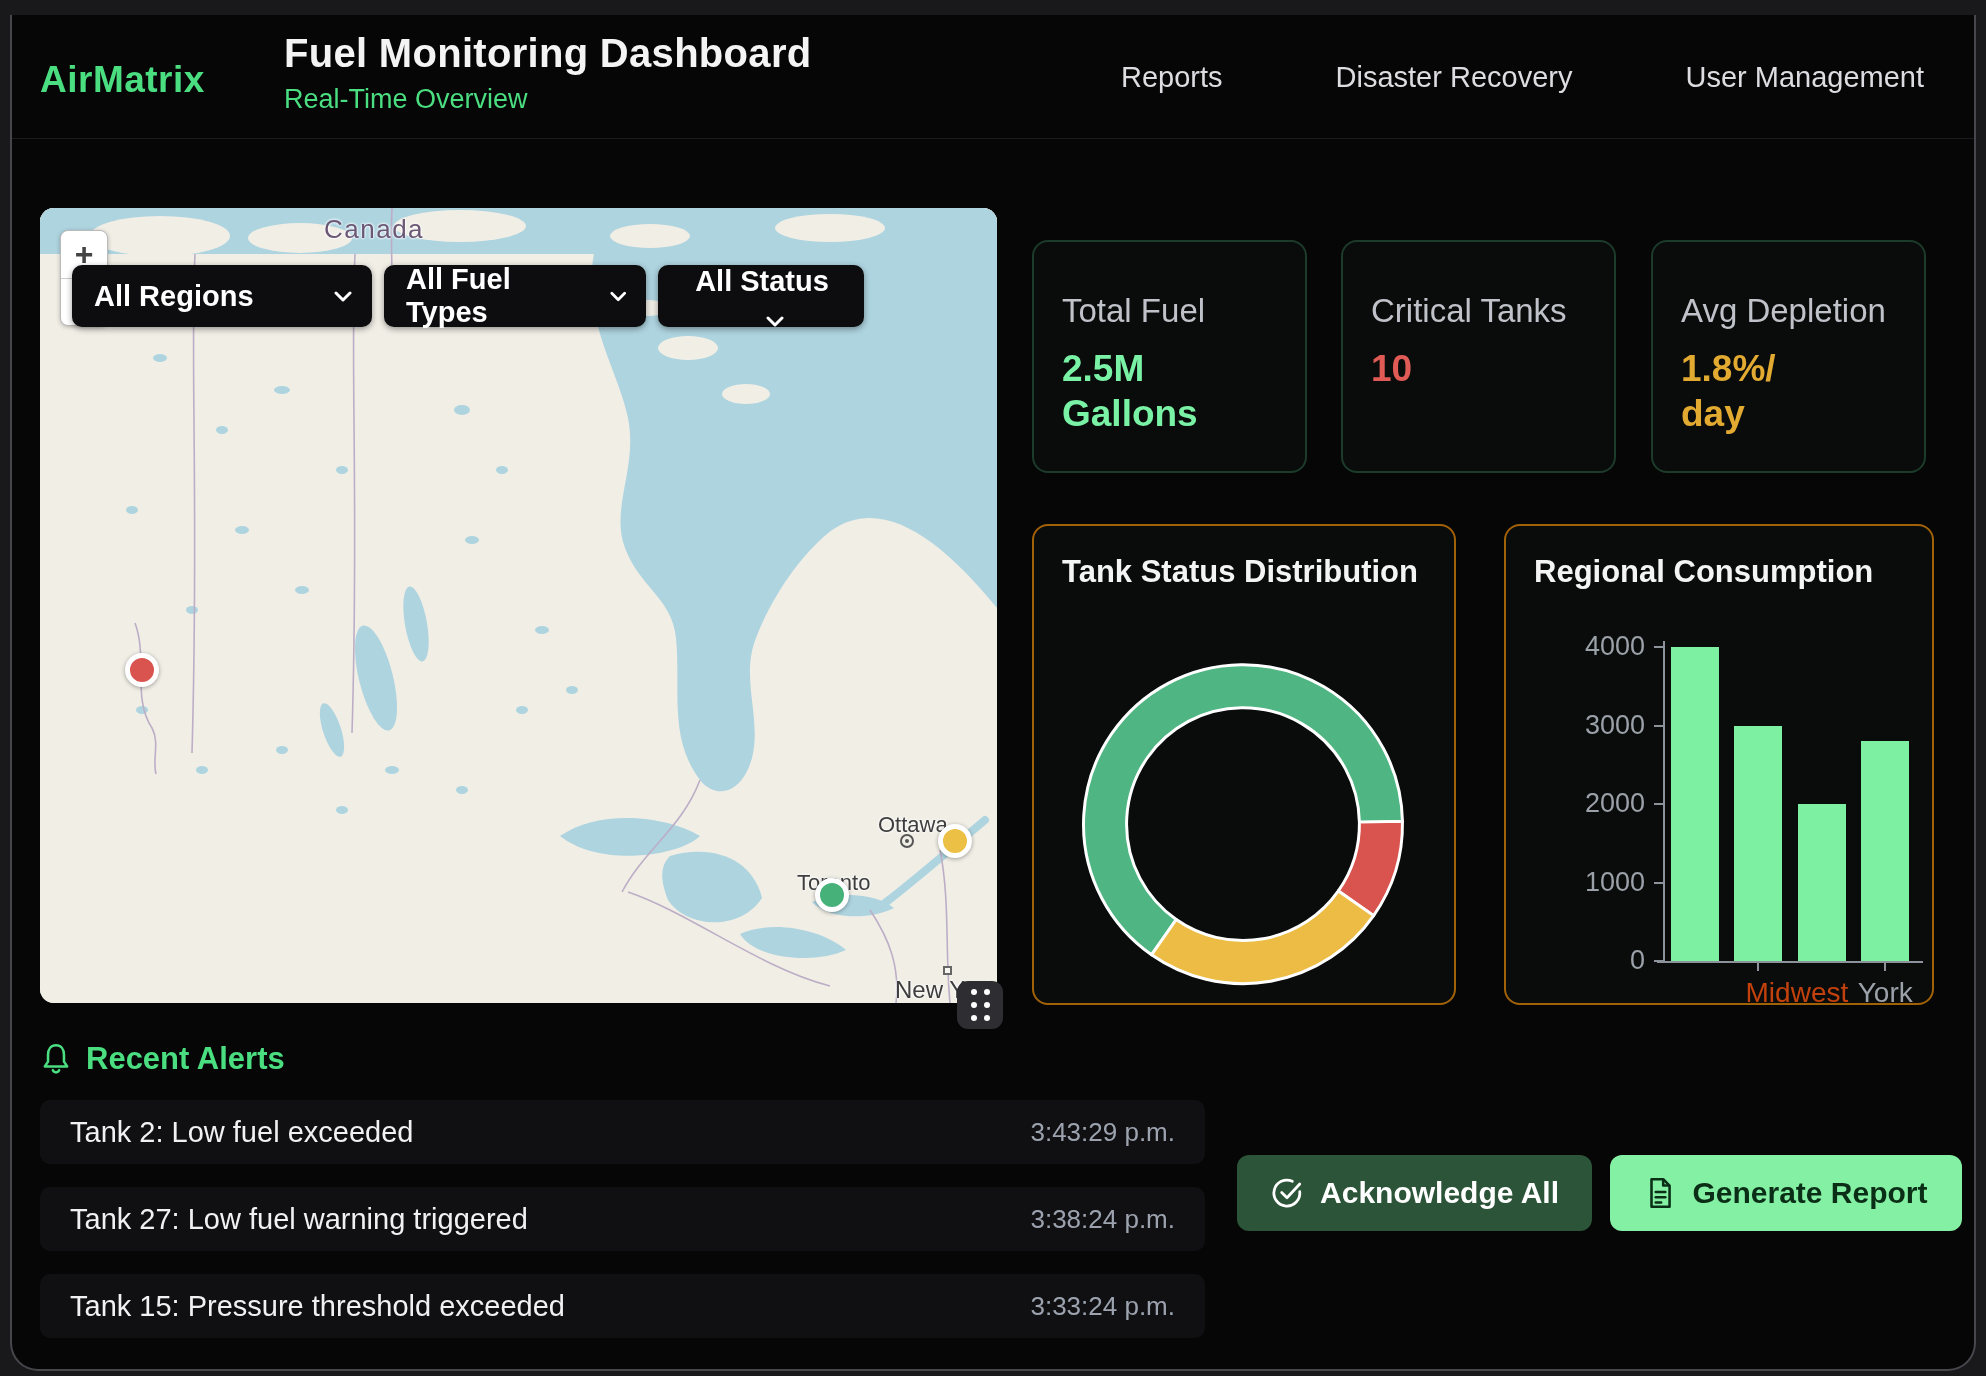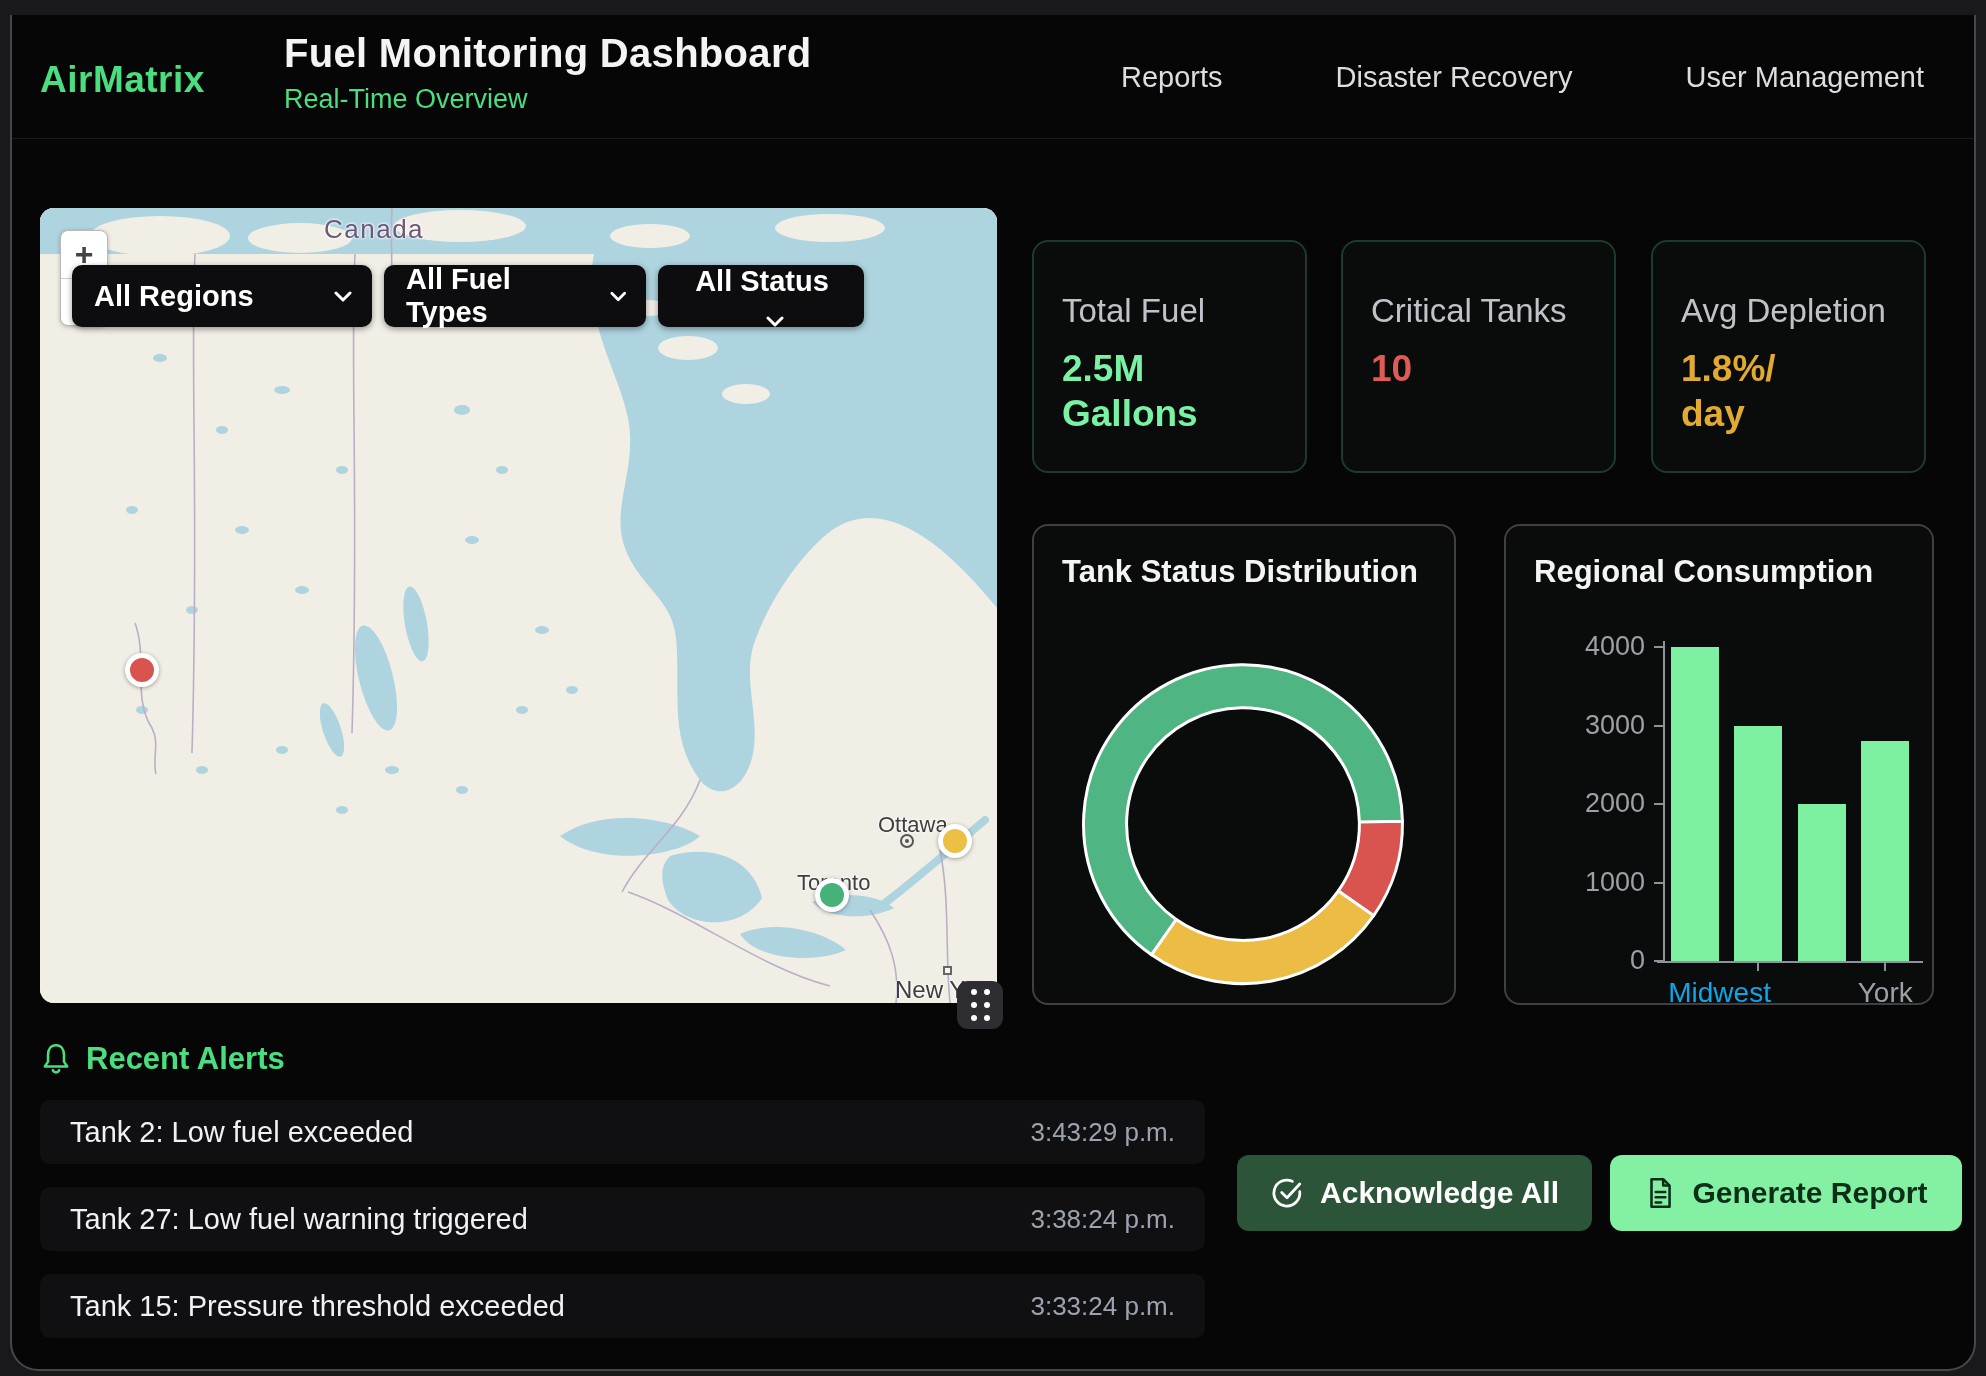--- a/index.html
+++ b/index.html
@@ -56,21 +56,21 @@
   
   .stat-card { position:absolute; top:225px; width:275px; height:233px; background:#0a0c0b;
                border:2px solid #1c3b2a; border-radius:16px; padding:50px 26px 0 28px; }
   .stat-1 { left:1020px; } .stat-2 { left:1329px; } .stat-3 { left:1639px; }
   .stat-label { font-size:33px; color:#bfc3c9; }
   .stat-value { margin-top:16px; font-size:37px; font-weight:700; line-height:1.22; white-space:pre-line; }
   .stat-1 .stat-value { color:#79f2a5; } .stat-2 .stat-value { color:#e05a56; } .stat-3 .stat-value { color:#e2aa31; }
 
   
   .chart-card { position:absolute; top:509px; height:481px; background:#0a0c0b;
-                border:2px solid #404040; border-radius:16px; }
+                border:2px solid #a16207; border-radius:16px; }
   .donut-card { left:1020px; width:424px; }
   .bar-card { left:1492px; width:430px; }
   .chart-title { position:absolute; left:28px; top:28px; font-size:31px; font-weight:700; color:#f4f4f5; }
   .donut-card svg, .barwrap { position:absolute; inset:0; }
 
   
   .alerts-title-row { position:absolute; left:28px; top:1026px; display:flex; align-items:center; gap:14px; }
   .alerts-title { font-size:31px; font-weight:700; color:#4ade80;text-align:right; }
   .alert-row { position:absolute; left:28px; width:1165px; height:64px; background:#101013; border-radius:10px;
                display:flex; align-items:center; justify-content:space-between; padding:0 30px; cursor:pointer; }
@@ -249,21 +249,21 @@
           <div style="position: absolute; left: 0px; top: 340.5px; width: 139px; text-align: right; font-size: 27px; color: rgb(155, 161, 168);">1000</div>
           <div style="position: absolute; left: 148px; top: 277px; width: 9px; height: 2px; background: rgb(141, 147, 154);"></div>
           <div style="position: absolute; left: 0px; top: 262px; width: 139px; text-align: right; font-size: 27px; color: rgb(155, 161, 168);">2000</div>
           <div style="position: absolute; left: 148px; top: 198.5px; width: 9px; height: 2px; background: rgb(141, 147, 154);"></div>
           <div style="position: absolute; left: 0px; top: 183.5px; width: 139px; text-align: right; font-size: 27px; color: rgb(155, 161, 168);">3000</div>
           <div style="position: absolute; left: 148px; top: 120px; width: 9px; height: 2px; background: rgb(141, 147, 154);"></div>
           <div style="position: absolute; left: 0px; top: 105px; width: 139px; text-align: right; font-size: 27px; color: rgb(155, 161, 168);">4000</div>
           <div style="position: absolute; left: 164.75px; top: 121px; width: 48px; height: 314px; background: rgb(125, 240, 162);"></div>
           <div style="position: absolute; left: 228.25px; top: 199.5px; width: 48px; height: 235.5px; background: rgb(125, 240, 162);"></div>
           <div style="position: absolute; left: 251.25px; top: 437px; width: 2px; height: 8px; background: rgb(141, 147, 154);"></div>
-          <div style="position: absolute; left: 162.25px; top: 451px; width: 180px; text-align: left; font-size: 28px; color: #0ea5e9;">Midwest</div>
+          <div style="position: absolute; left: 162.25px; top: 451px; width: 180px; text-align: right; font-size: 28px; color: #c2410c;">Midwest</div>
           <div style="position: absolute; left: 291.75px; top: 278px; width: 48px; height: 157px; background: rgb(125, 240, 162);"></div>
           <div style="position: absolute; left: 355.25px; top: 215.2px; width: 48px; height: 219.8px; background: rgb(125, 240, 162);"></div>
           <div style="position: absolute; left: 378.25px; top: 437px; width: 2px; height: 8px; background: rgb(141, 147, 154);"></div>
           <div style="position: absolute; left: 289.25px; top: 451px; width: 180px; text-align: center; font-size: 28px; color: rgb(155, 161, 168);">York</div>
         </div>
     </div>
 
     <div class="alerts-title-row">
       <svg width="32" height="34" viewBox="0 0 30 32">
         <path d="M15 3 C10.2 3 7.5 7 7.5 12 V18.5 L4.5 23 H25.5 L22.5 18.5 V12 C22.5 7 19.8 3 15 3 Z" fill="none" stroke="#4ade80" stroke-width="2.4" stroke-linejoin="round"></path>

